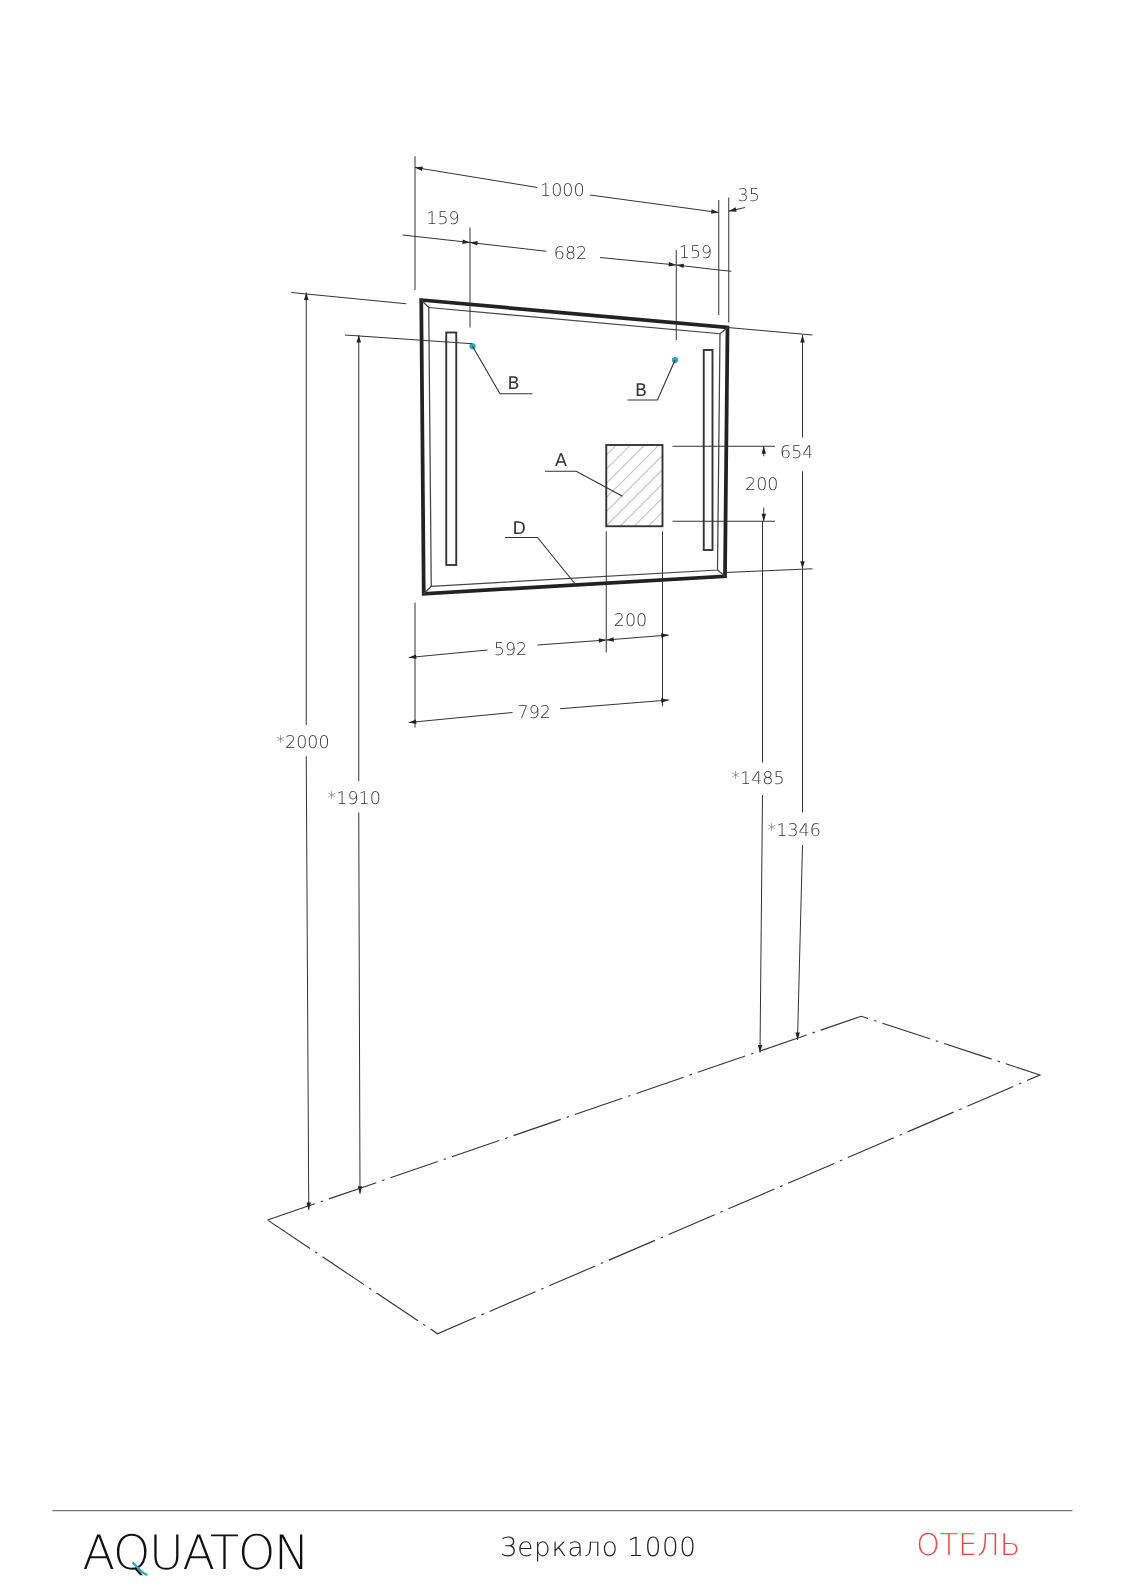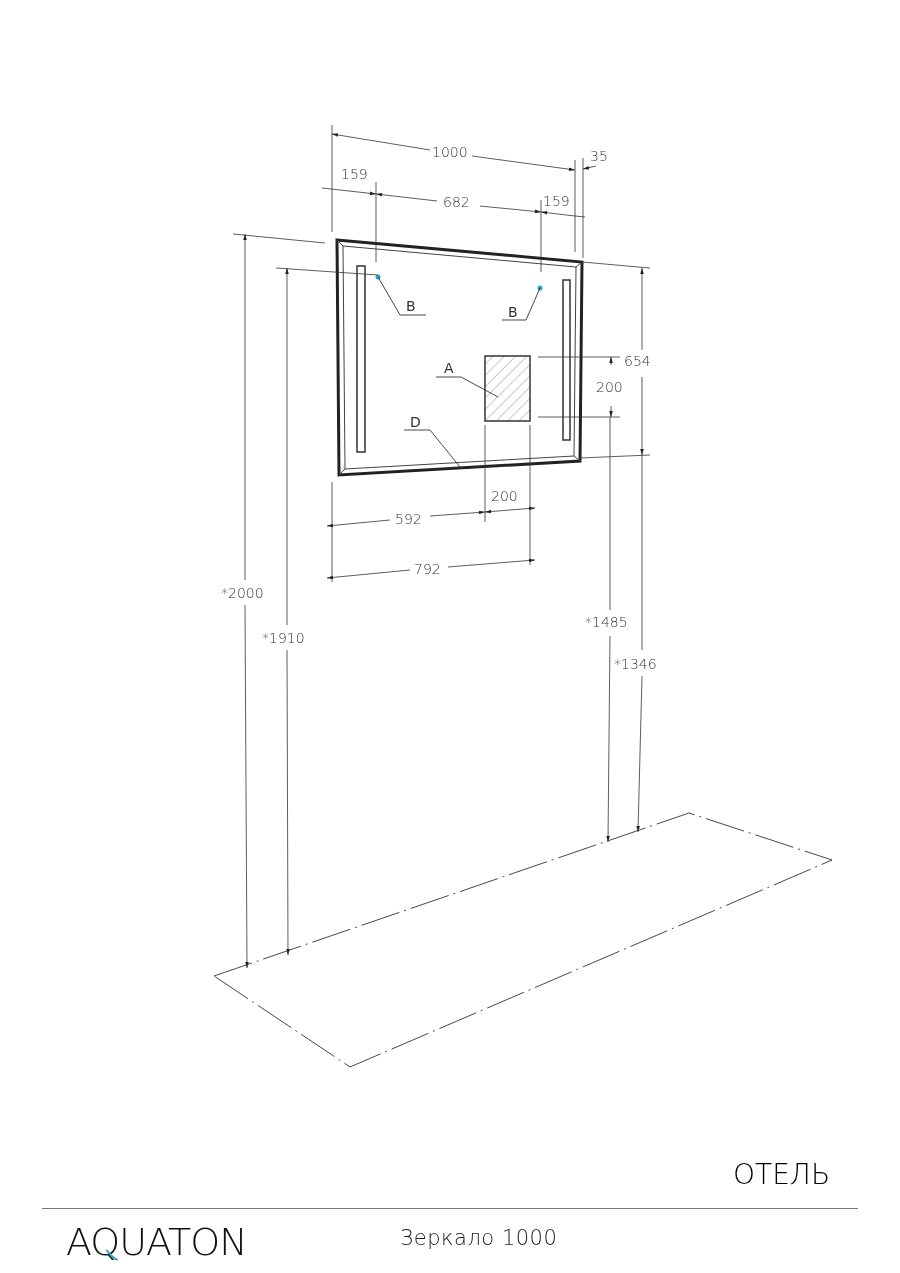--- a/index.html
+++ b/index.html
@@ -3,21 +3,21 @@
   <meta charset="utf-8">
   <style>
     html, body { margin: 0; padding: 0; background: #ffffff; }
     body { width: 900px; height: 1273px; position: relative; overflow: hidden; font-family: "DejaVu Sans", sans-serif; }
     #drawing { position: absolute; left: 0; top: 0; width: 900px; height: 1273px; }
     .dim-text { font-family: "DejaVu Sans", sans-serif; font-size: 14px; fill: #333; font-weight: 300; }
     .label-text { font-family: "DejaVu Sans", sans-serif; font-size: 14px; fill: #333; }
     .footer-rule { position: absolute; left: 42px; top: 1208px; width: 816px; height: 1px; background: #777; }
     .footer-logo { position: absolute; left: 66px; top: 1222px; height: 40px; }
     .footer-title { position: absolute; left: 400px; top: 1226px; font-family: "DejaVu Sans", sans-serif; font-size: 21px; color: #222; font-weight: 200; letter-spacing: 0.5px; }
-    .footer-series { position: absolute; left: 733px; top: 1158px; font-family: "DejaVu Sans", sans-serif; font-size: 28px; color: #000000; font-weight: 200; }
+    .footer-series { position: absolute; left: 733px; top: 1222px; font-family: "DejaVu Sans", sans-serif; font-size: 24px; color: #ef4444; font-weight: 200; }
   </style>
 </head>
 <body>
 
 <svg id="drawing" viewBox="0 0 900 1273" xmlns="http://www.w3.org/2000/svg">
   <defs>
     <marker id="arr" viewBox="0 0 10 10" refX="10" refY="5" markerWidth="9" markerHeight="6" orient="auto-start-reverse" markerUnits="userSpaceOnUse">
       <path d="M0,2 L10,5 L0,8 z" fill="#222"></path>
     </marker>
     <pattern id="hatch" patternUnits="userSpaceOnUse" width="8" height="8" patternTransform="rotate(45)">

